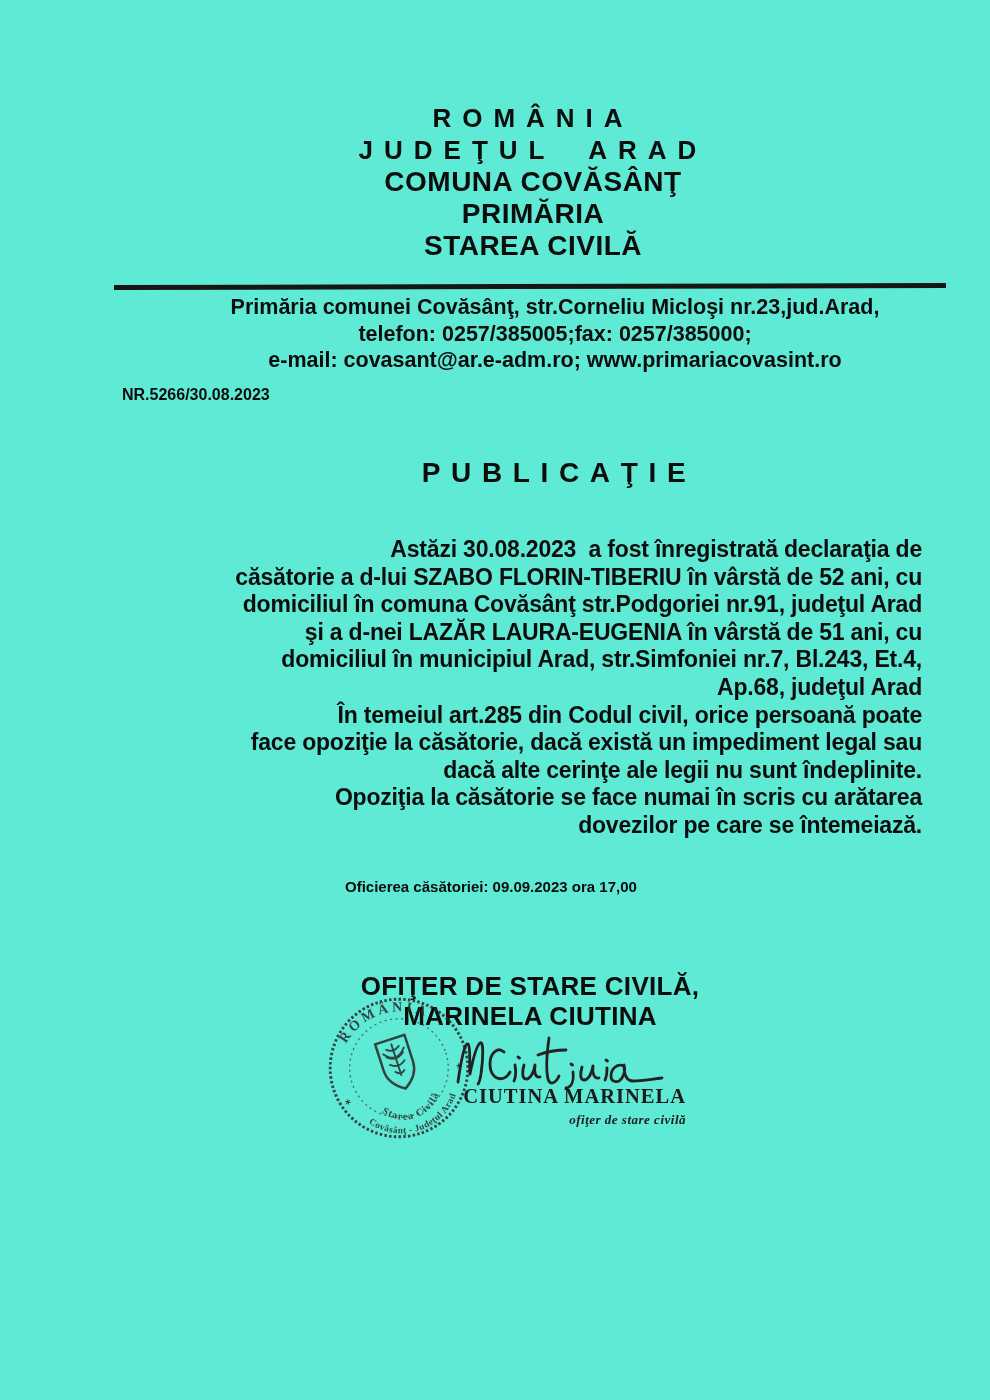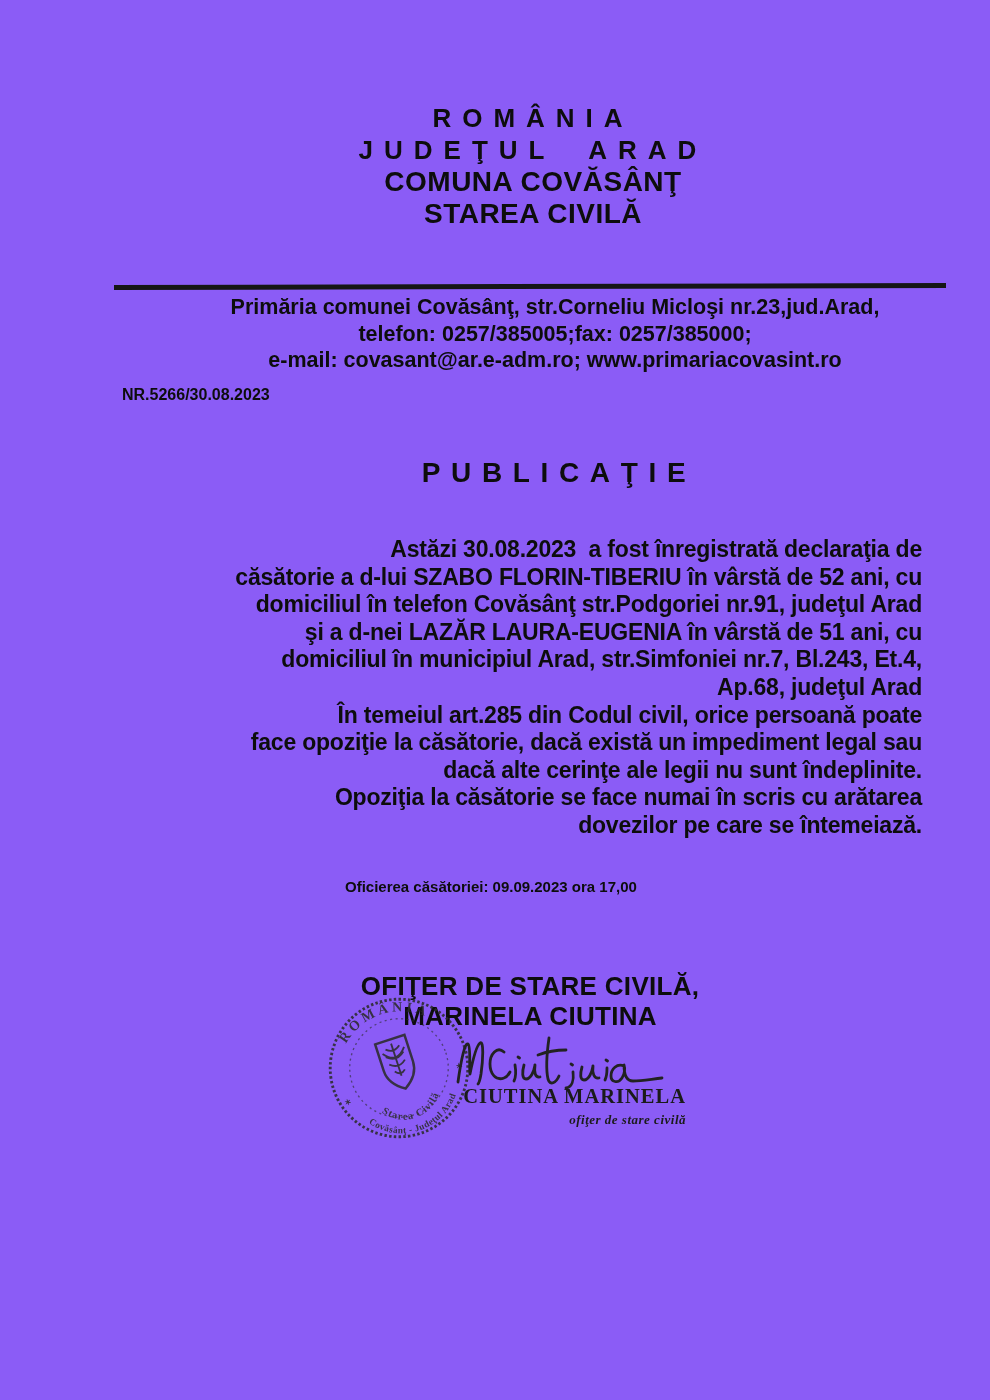--- a/index.html
+++ b/index.html
@@ -1,19 +1,19 @@
 <!DOCTYPE html>
 <html><head>
 <meta charset="utf-8">
 <style>
   html,body{margin:0;padding:0;background:#ffffff;}
   .page{
     position:relative;
     width:990px;height:1400px;
-    background:#8b5cf6;
+    background:#5eead4;
     font-family:"Liberation Sans",sans-serif;
     font-weight:bold;
     color:#0d0d0d;
     overflow:hidden;
   }
   
   .header{
     position:absolute;top:102px;left:0;width:100%;
     padding-left:76px;box-sizing:border-box;
     text-align:center;line-height:32px;
@@ -62,39 +62,40 @@
 </style>
 </head>
 <body>
 
 <div class="page">
 
   <div class="header">
     <div class="hl-spaced">ROMÂNIA</div>
     <div class="hl-spaced2">JUDEŢUL ARAD</div>
     <div class="hl">COMUNA COVĂSÂNŢ</div>
+    <div class="hl">PRIMĂRIA</div>
     <div class="hl">STAREA CIVILĂ</div>
   </div>
 
   <div class="rule"></div>
 
   <div class="contact">
     <div>Primăria comunei Covăsânţ, str.Corneliu Micloşi nr.23,jud.Arad,</div>
     <div>telefon: 0257/385005;fax: 0257/385000;</div>
     <div>e-mail: covasant@ar.e-adm.ro; www.primariacovasint.ro</div>
   </div>
 
   <div class="nr">NR.5266/30.08.2023</div>
 
   <div class="title">PUBLICAŢIE</div>
 
   <div class="bodytext">
     <div class="bodyline ind">Astăzi 30.08.2023  a fost înregistrată declaraţia de</div>
     <div class="bodyline">căsătorie a d-lui SZABO FLORIN-TIBERIU în vârstă de 52 ani, cu</div>
-    <div class="bodyline">domiciliul în telefon Covăsânţ str.Podgoriei nr.91, judeţul Arad</div>
+    <div class="bodyline">domiciliul în comuna Covăsânţ str.Podgoriei nr.91, judeţul Arad</div>
     <div class="bodyline ind">şi a d-nei LAZĂR LAURA-EUGENIA în vârstă de 51 ani, cu</div>
     <div class="bodyline">domiciliul în municipiul Arad, str.Simfoniei nr.7, Bl.243, Et.4,</div>
     <div class="bodyline">Ap.68, judeţul Arad</div>
     <div class="bodyline ind">În temeiul art.285 din Codul civil, orice persoană poate</div>
     <div class="bodyline">face opoziţie la căsătorie, dacă există un impediment legal sau</div>
     <div class="bodyline">dacă alte cerinţe ale legii nu sunt îndeplinite.</div>
     <div class="bodyline ind">Opoziţia la căsătorie se face numai în scris cu arătarea</div>
     <div class="bodyline">dovezilor pe care se întemeiază.</div>
   </div>
 

